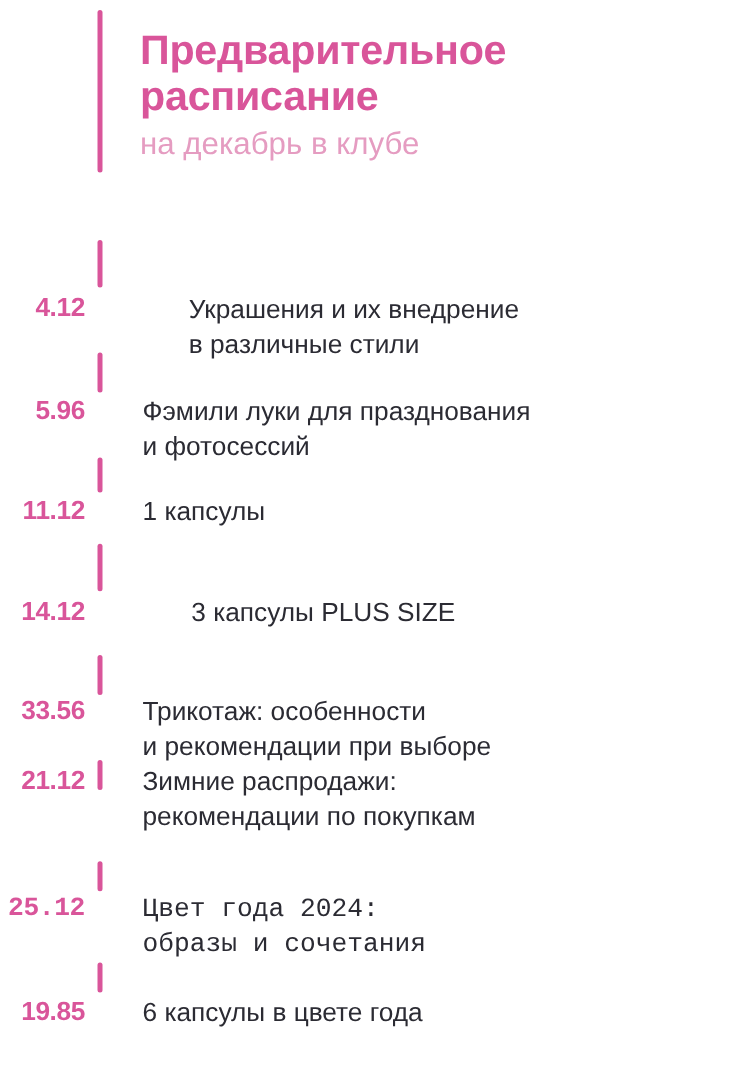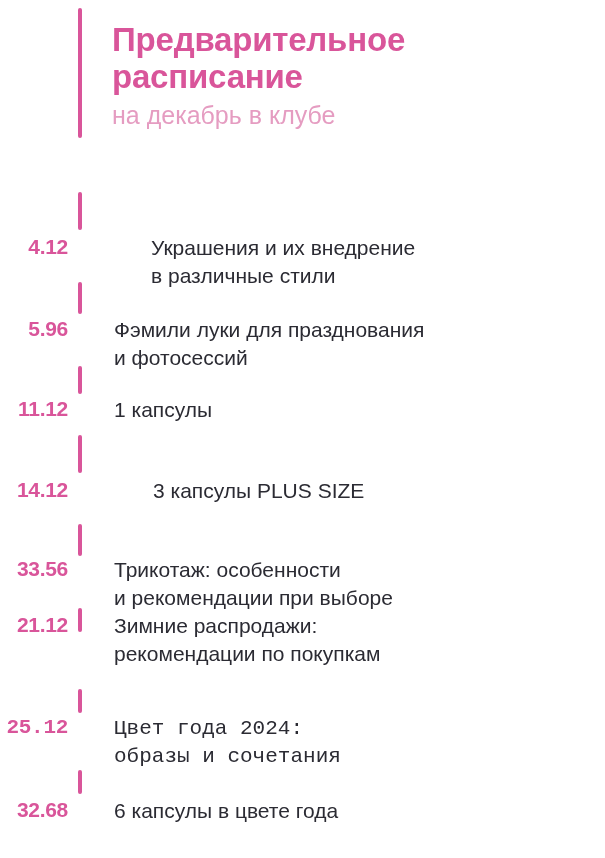--- a/index.html
+++ b/index.html
@@ -149,17 +149,17 @@
 рекомендации по покупкам</div>
   </div>
 
   <div class="row" style="top:715px;font-family:Liberation Mono, monospace;">
     <div class="date">25.12</div>
     <div class="desc">Цвет года 2024:
 образы и сочетания</div>
   </div>
 
   <div class="row" style="top:797px;">
-    <div class="date">32.68</div>
+    <div class="date">19.85</div>
     <div class="desc"> 6 капсулы в цвете года</div>
   </div>
 
 </div>
 
 </body></html>

